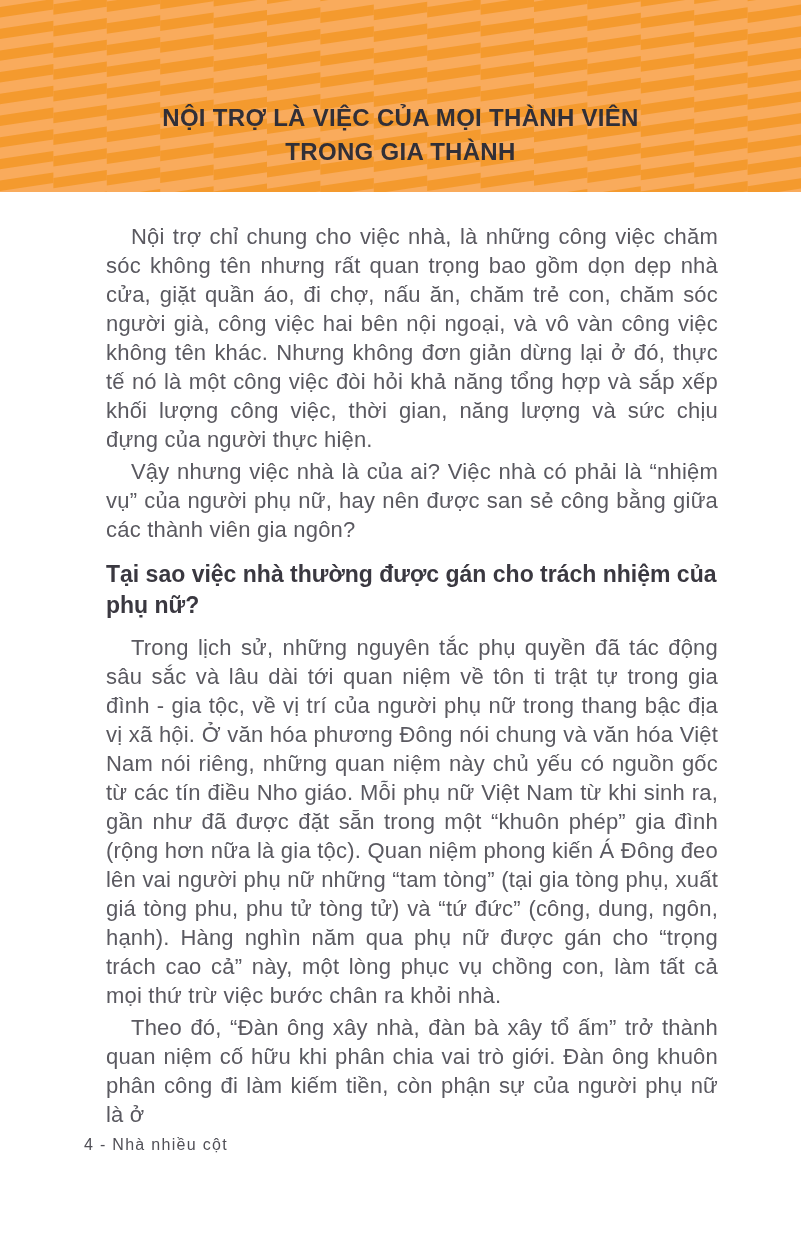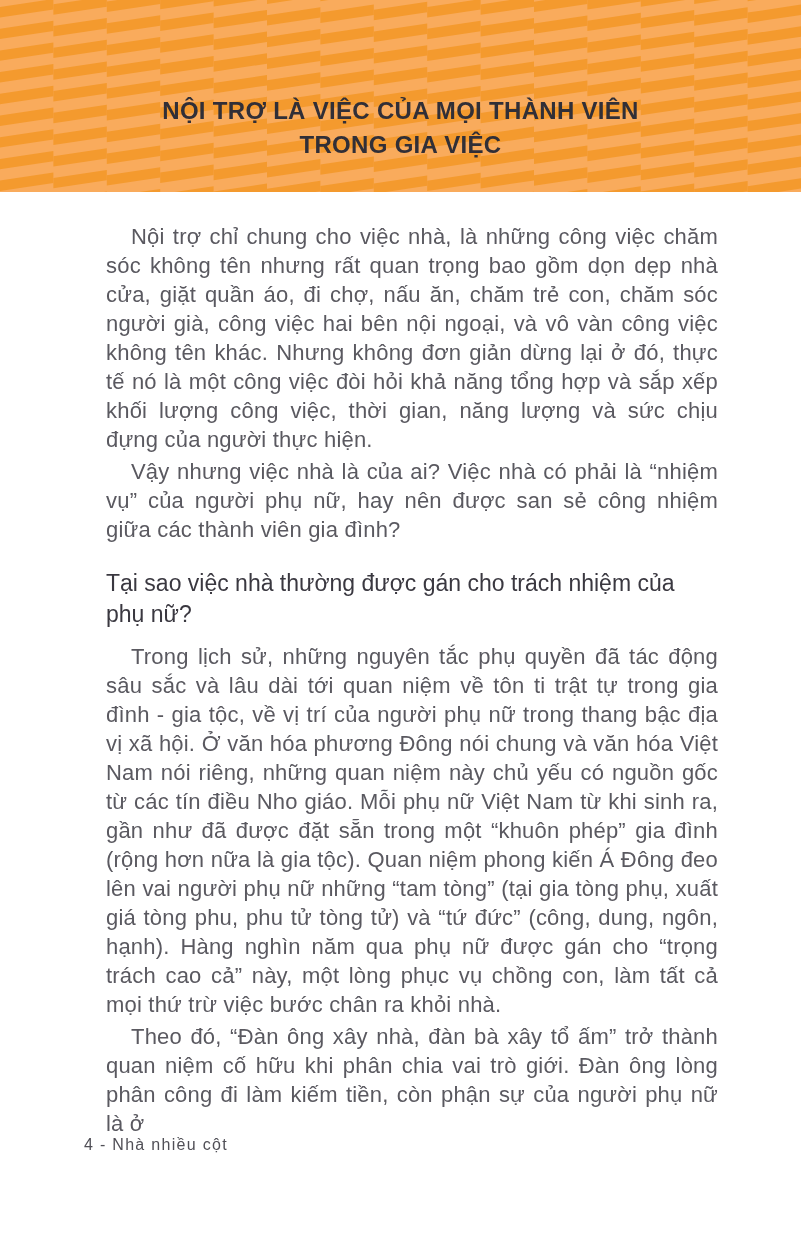--- a/index.html
+++ b/index.html
@@ -16,21 +16,21 @@
   }
   .chapter-header {
     position: absolute;
     top: 0; left: 0;
     width: 801px; height: 192px;
     overflow: hidden;
   }
   .chapter-header svg { display: block; }
   .chapter-title {
     position: absolute;
-    top: 94px; left: 0;
+    top: 101px; left: 0;
     width: 100%;
     text-align: center;
     font-size: 24px;
     font-weight: 700;
     line-height: 34px;
     letter-spacing: 0.3px;
     color: var(--title-color, #312F37);
   }
   .page-content {
     position: absolute;
@@ -41,24 +41,24 @@
   .page-content p {
     margin: 0 0 3px 0;
     font-size: 22px;
     line-height: 29px;
     text-align: justify;
     text-indent: 25px;
     letter-spacing: 0.2px;
     color: var(--body-color, #5A5960);
   }
   .section-heading {
-    margin: 24px 0 12px 0;
+    margin: 15px 0 12px 0;
     font-size: 23px;
     line-height: 31px;
-    font-weight: 400;
+    font-weight: 700;
     text-align: left;
     color: var(--heading-color, #3A3840);
   }
   .page-footer {
     position: absolute;
     left: 84px;
     top: 1134px;
     font-size: 16px;
     line-height: 22px;
     letter-spacing: 1.3px;
@@ -264,29 +264,29 @@
         <polygon points="747.6,55.99999999999999 801,47.99999999999999 801,58.39999999999999 747.6,66.39999999999999" fill="#F49A2E"></polygon>
         <polygon points="747.6,77.69999999999999 801,69.69999999999999 801,80.1 747.6,88.1" fill="#F49A2E"></polygon>
         <polygon points="747.6,99.39999999999998 801,91.39999999999998 801,101.79999999999998 747.6,109.79999999999998" fill="#F49A2E"></polygon>
         <polygon points="747.6,121.1 801,113.1 801,123.5 747.6,131.5" fill="#F49A2E"></polygon>
         <polygon points="747.6,142.79999999999998 801,134.79999999999998 801,145.2 747.6,153.2" fill="#F49A2E"></polygon>
         <polygon points="747.6,164.49999999999997 801,156.49999999999997 801,166.89999999999998 747.6,174.89999999999998" fill="#F49A2E"></polygon>
         <polygon points="747.6,186.2 801,178.2 801,188.6 747.6,196.6" fill="#F49A2E"></polygon>
       </svg>
     <div class="chapter-title">
       <div>NỘI TRỢ LÀ VIỆC CỦA MỌI THÀNH VIÊN</div>
-      <div>TRONG GIA VIỆC</div>
+      <div>TRONG GIA THÀNH</div>
     </div>
   </header>
 
   <main class="page-content">
     <p>Nội trợ chỉ chung cho việc nhà, là những công việc chăm sóc không tên nhưng rất quan trọng bao gồm dọn dẹp nhà cửa, giặt quần áo, đi chợ, nấu ăn, chăm trẻ con, chăm sóc người già, công việc hai bên nội ngoại, và vô vàn công việc không tên khác. Nhưng không đơn giản dừng lại ở đó, thực tế nó là một công việc đòi hỏi khả năng tổng hợp và sắp xếp khối lượng công việc, thời gian, năng lượng và sức chịu đựng của người thực hiện.</p>
-    <p>Vậy nhưng việc nhà là của ai? Việc nhà có phải là “nhiệm vụ” của người phụ nữ, hay nên được san sẻ công nhiệm giữa các thành viên gia đình?</p>
+    <p>Vậy nhưng việc nhà là của ai? Việc nhà có phải là “nhiệm vụ” của người phụ nữ, hay nên được san sẻ công bằng giữa các thành viên gia ngôn?</p>
     <h2 class="section-heading">Tại sao việc nhà thường được gán cho trách nhiệm của phụ nữ?</h2>
     <p>Trong lịch sử, những nguyên tắc phụ quyền đã tác động sâu sắc và lâu dài tới quan niệm về tôn ti trật tự trong gia đình - gia tộc, về vị trí của người phụ nữ trong thang bậc địa vị xã hội. Ở văn hóa phương Đông nói chung và văn hóa Việt Nam nói riêng, những quan niệm này chủ yếu có nguồn gốc từ các tín điều Nho giáo. Mỗi phụ nữ Việt Nam từ khi sinh ra, gần như đã được đặt sẵn trong một “khuôn phép” gia đình (rộng hơn nữa là gia tộc). Quan niệm phong kiến Á Đông đeo lên vai người phụ nữ những “tam tòng” (tại gia tòng phụ, xuất giá tòng phu, phu tử tòng tử) và “tứ đức” (công, dung, ngôn, hạnh). Hàng nghìn năm qua phụ nữ được gán cho “trọng trách cao cả” này, một lòng phục vụ chồng con, làm tất cả mọi thứ trừ việc bước chân ra khỏi nhà.</p>
-    <p>Theo đó, “Đàn ông xây nhà, đàn bà xây tổ ấm” trở thành quan niệm cố hữu khi phân chia vai trò giới. Đàn ông lòng phân công đi làm kiếm tiền, còn phận sự của người phụ nữ là ở</p>
+    <p>Theo đó, “Đàn ông xây nhà, đàn bà xây tổ ấm” trở thành quan niệm cố hữu khi phân chia vai trò giới. Đàn ông khuôn phân công đi làm kiếm tiền, còn phận sự của người phụ nữ là ở</p>
   </main>
 
   <footer class="page-footer">
     <span>4 - Nhà nhiều cột</span>
   </footer>
 
 </div>
 
 </body></html>

